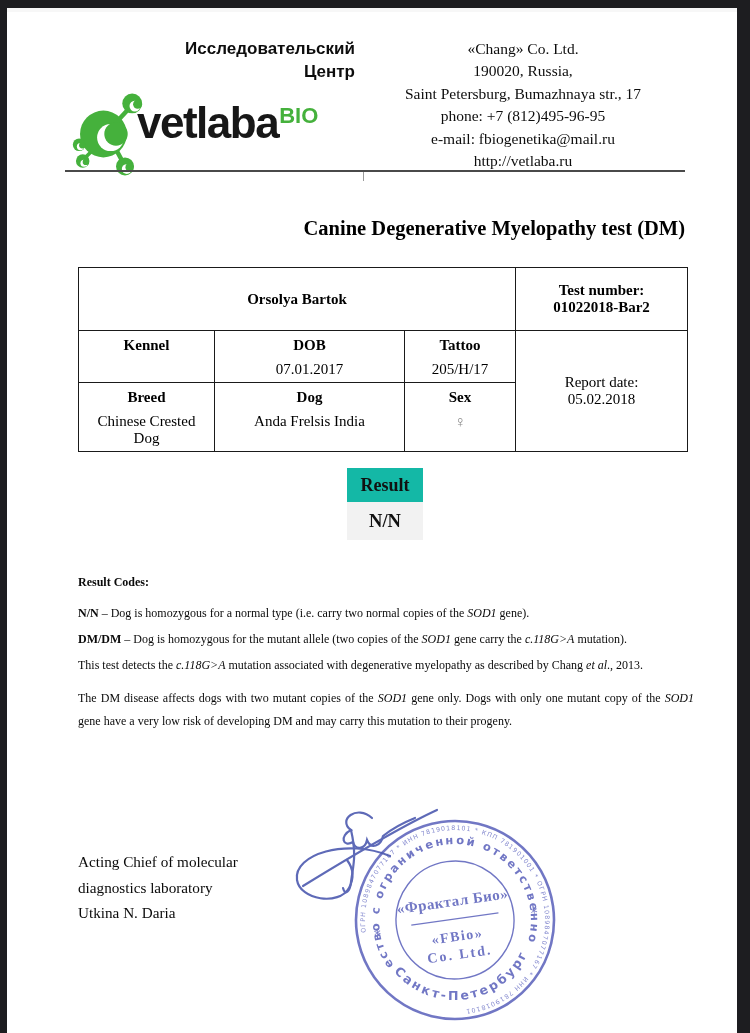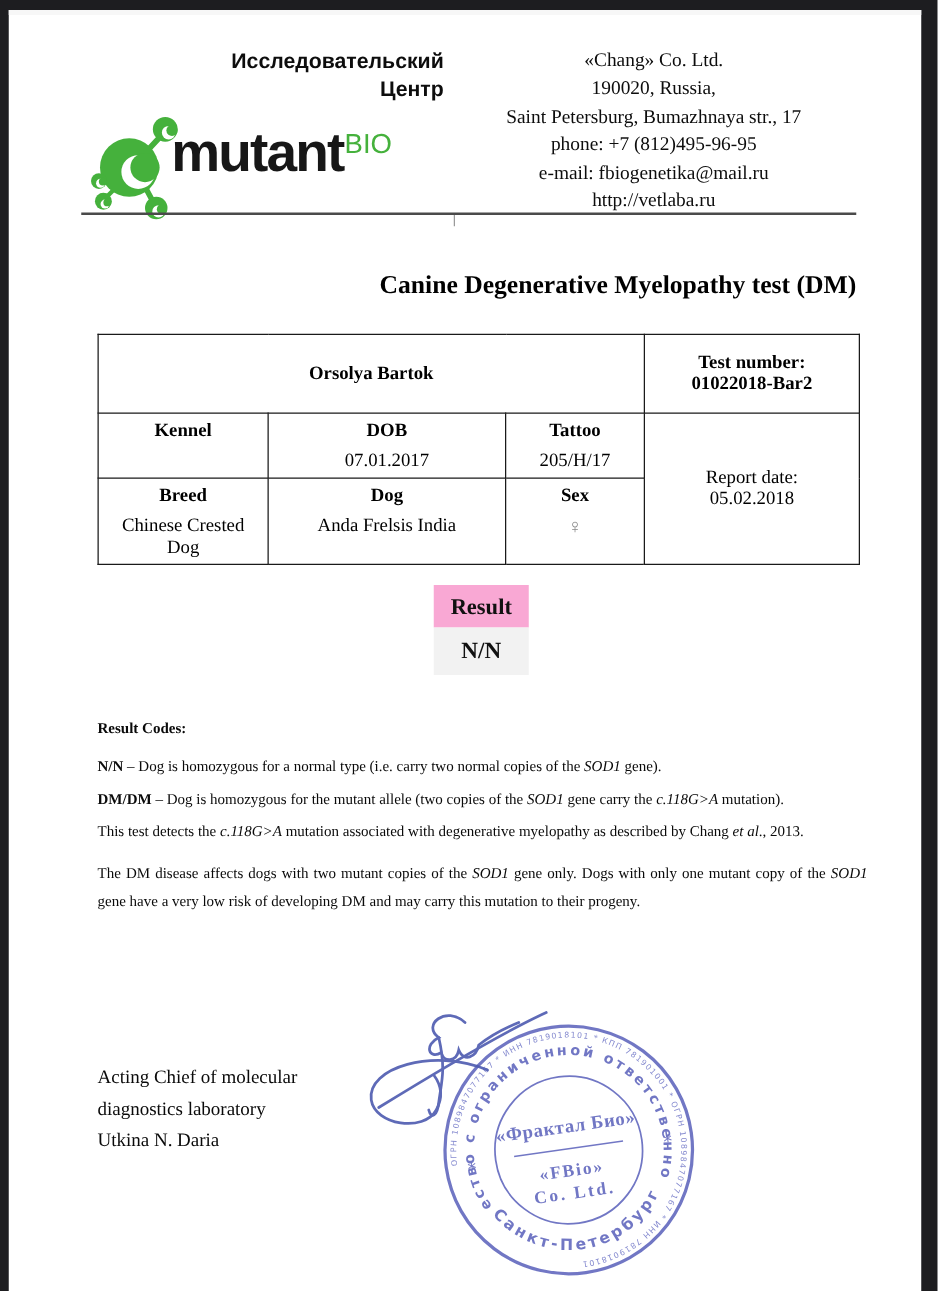--- a/index.html
+++ b/index.html
@@ -24,21 +24,21 @@
 
   
   .logo-icon { position: absolute; left: 64px; top: 80px; width: 72px; height: 92px; }
   .wordmark {
     position: absolute; left: 130px; top: 90px;
     font-family: "Liberation Sans", "DejaVu Sans", sans-serif;
     font-size: 44px; font-weight: 600; letter-spacing: -1.5px; color: #171717;
     white-space: nowrap;
   }
   .wordmark .bio {
-    font-size: 22px; font-weight: 400; letter-spacing: 0;
+    font-size: 22px; font-weight: 700; letter-spacing: 0;
     position: relative; top: -15px; left: 1px;
   }
   .org-label {
     position: absolute; left: 148px; top: 29px; width: 200px;
     text-align: right;
     font-family: "Liberation Sans", "DejaVu Sans", sans-serif;
     font-weight: 700; font-size: 17px; line-height: 23px; color: #0d0d0d;
   }
   .company {
     position: absolute; left: 360px; top: 30px; width: 312px;
@@ -124,21 +124,21 @@
     <circle cx="74" cy="17" r="5" fill="#45b13c"></circle>
     <circle cx="60" cy="86" r="10" fill="#45b13c"></circle>
     <circle cx="62" cy="89" r="5.5" fill="#ffffff"></circle>
     <circle cx="65" cy="87" r="4.5" fill="#45b13c"></circle>
     <circle cx="13" cy="80" r="7.5" fill="#45b13c"></circle>
     <circle cx="14.5" cy="82.5" r="4" fill="#ffffff"></circle>
     <circle cx="16.5" cy="81" r="3.5" fill="#45b13c"></circle>
   </svg>
 
   <div class="wordmark">
-    <span>mutant</span><span class="bio" style="color:#45b13c">BIO</span>
+    <span>vetlaba</span><span class="bio" style="color:#45b13c">BIO</span>
   </div>
 
   <div class="org-label">
     <div>Исследовательский</div>
     <div>Центр</div>
   </div>
 
   <div class="company">
     <div>«Chang» Co. Ltd.</div>
     <div>190020, Russia,</div>
@@ -196,21 +196,21 @@
       </td>
       <td>
         <div class="lbl">Sex</div>
         <div class="val sex-sym">♀</div>
       </td>
     </tr>
   </tbody>
     </table>
 
   <div class="result-box">
-    <div class="result-label" style="background:#f9a8d4">Result</div>
+    <div class="result-label" style="background:#14b8a6">Result</div>
     <div class="result-value" style="background:#f2f2f2">N/N</div>
   </div>
 
   <div class="codes">
     <div class="codes-heading">Result Codes:</div>
     <p><span style="font-weight: bold;">N/N</span><span> – Dog is homozygous for a normal type (i.e. carry two normal copies of the </span><span style="font-style: italic;">SOD1</span><span> gene).</span></p>
     <p><span style="font-weight: bold;">DM/DM</span><span> – Dog is homozygous for the mutant allele (two copies of the </span><span style="font-style: italic;">SOD1</span><span> gene carry the </span><span style="font-style: italic;">c.118G&gt;A</span><span> mutation).</span></p>
     <p class="gap-after"><span>This test detects the </span><span style="font-style: italic;">c.118G&gt;A</span><span> mutation associated with degenerative myelopathy as described by Chang </span><span style="font-style: italic;">et al</span><span>., 2013.</span></p>
     <p><span>The DM disease affects dogs with two mutant copies of the </span><span style="font-style: italic;">SOD1</span><span> gene only. Dogs with only one mutant copy of the </span><span style="font-style: italic;">SOD1</span><span> gene  have a very low risk of developing DM and may carry this mutation to their progeny.</span></p>
   </div>

